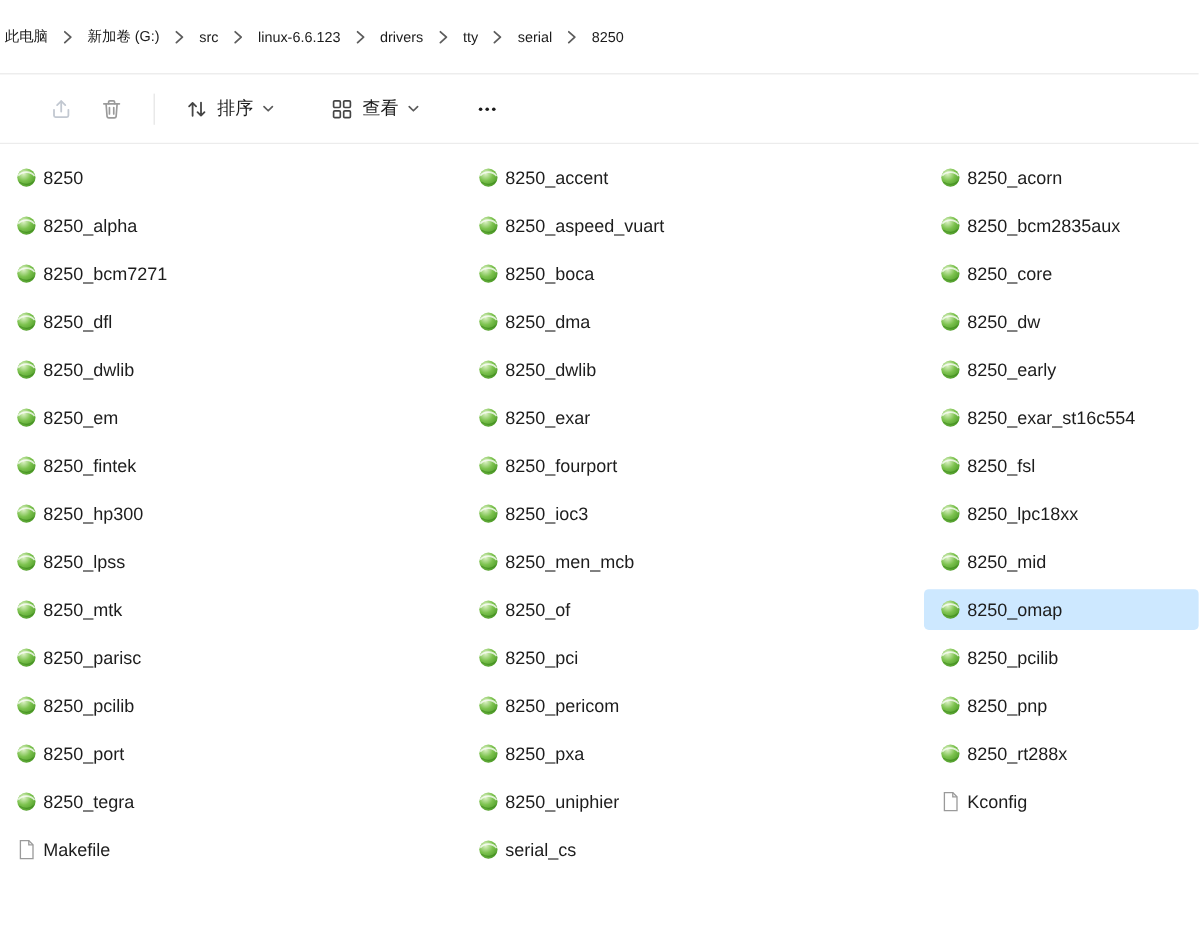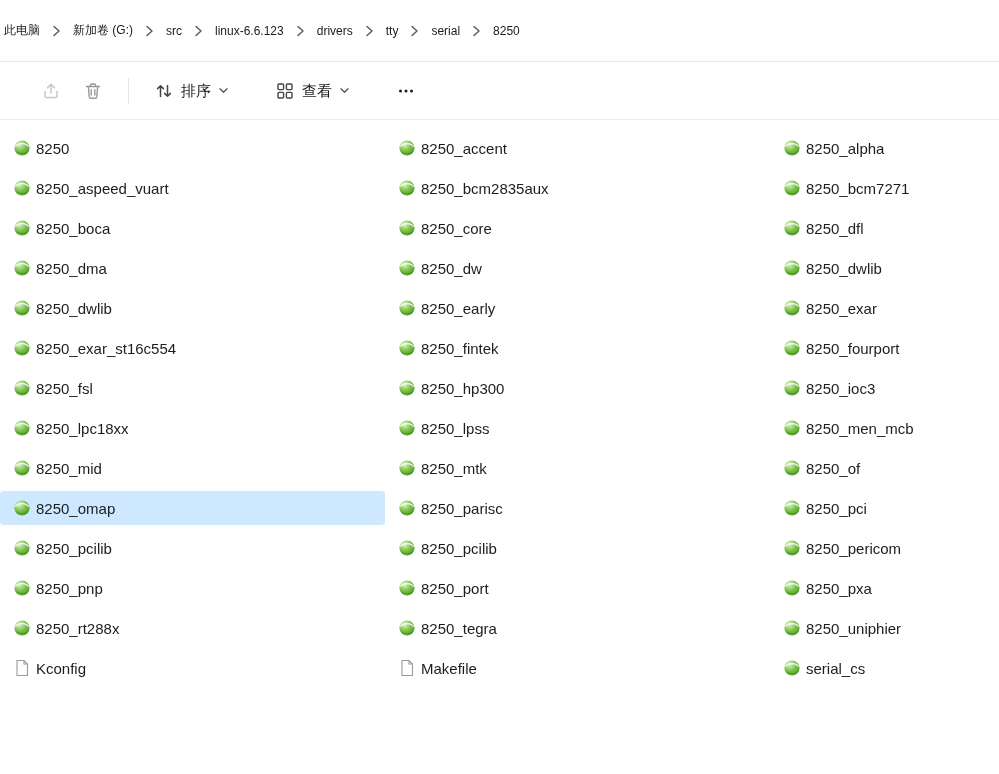--- a/index.html
+++ b/index.html
@@ -219,20 +219,26 @@
     <div class="file-item">
     <svg class="fileicon">
         <use href="#sym-ball"></use>
       </svg>
     <span>8250_accent</span>
   </div>
     <div class="file-item">
     <svg class="fileicon">
         <use href="#sym-ball"></use>
       </svg>
+    <span>8250_acorn</span>
+  </div>
+    <div class="file-item">
+    <svg class="fileicon">
+        <use href="#sym-ball"></use>
+      </svg>
     <span>8250_alpha</span>
   </div>
     <div class="file-item">
     <svg class="fileicon">
         <use href="#sym-ball"></use>
       </svg>
     <span>8250_aspeed_vuart</span>
   </div>
     <div class="file-item">
     <svg class="fileicon">
@@ -291,20 +297,26 @@
     <div class="file-item">
     <svg class="fileicon">
         <use href="#sym-ball"></use>
       </svg>
     <span>8250_early</span>
   </div>
     <div class="file-item">
     <svg class="fileicon">
         <use href="#sym-ball"></use>
       </svg>
+    <span>8250_em</span>
+  </div>
+    <div class="file-item">
+    <svg class="fileicon">
+        <use href="#sym-ball"></use>
+      </svg>
     <span>8250_exar</span>
   </div>
     <div class="file-item">
     <svg class="fileicon">
         <use href="#sym-ball"></use>
       </svg>
     <span>8250_exar_st16c554</span>
   </div>
     <div class="file-item">
     <svg class="fileicon">

